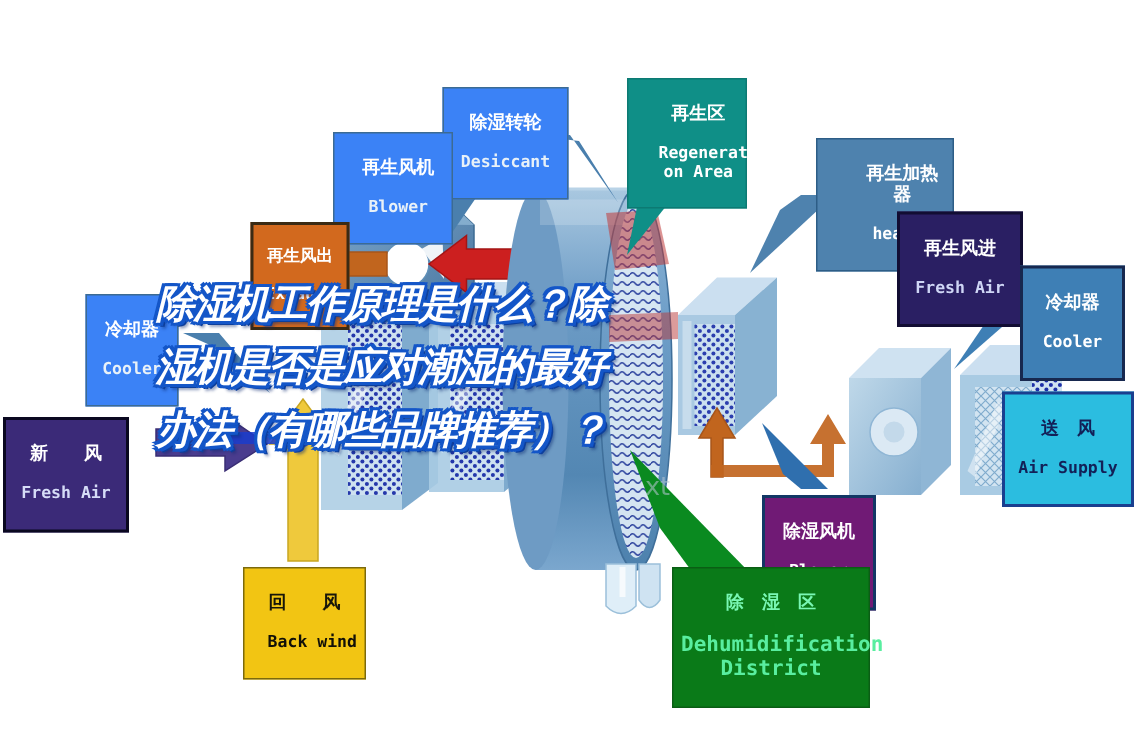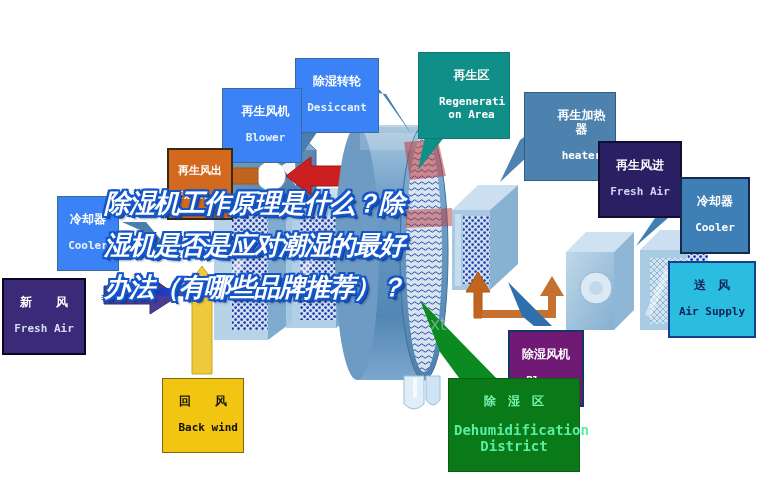--- a/index.html
+++ b/index.html
@@ -280,26 +280,26 @@
   <div class="label-box lb-steelblue" style="left:295px; top:58px; width:84px; font-size:12px;">
     <span class="label-cn">除湿转轮</span>
     <span class="label-en" style="font-size:11px;">Desiccant</span>
   </div>
 
   <div class="label-box lb-steelblue" style="left:222px; top:88px; width:80px; font-size:12px;padding-left:12px;">
     <span class="label-cn">再生风机</span>
     <span class="label-en" style="font-size:11px;">Blower</span>
   </div>
 
-  <div class="label-box lb-teal" style="left:418px; top:52px; width:92px; font-size:12px;padding-left:20px;">
+  <div class="label-box lb-teal" style="left:418px; top:52px; width:80px; font-size:12px;padding-left:20px;">
     <span class="label-cn">再生区</span>
     <span class="label-en" style="font-size:11px;">Regenerati on Area</span>
   </div>
 
-  <div class="label-box lb-steelblue2" style="left:524px; top:92px; width:92px; font-size:12px;padding-left:28px;">
+  <div class="label-box lb-steelblue2" style="left:544px; top:92px; width:92px; font-size:12px;padding-left:28px;">
     <span class="label-cn">再生加热器</span>
     <span class="label-en" style="font-size:11px;">heater</span>
   </div>
 
   <div class="label-box lb-purple" style="left:598px; top:141px; width:84px; font-size:12px;">
     <span class="label-cn">再生风进</span>
     <span class="label-en" style="font-size:11px;">Fresh Air</span>
   </div>
 
   <div class="label-box lb-navyblue" style="left:680px; top:177px; width:70px; font-size:12px;">

